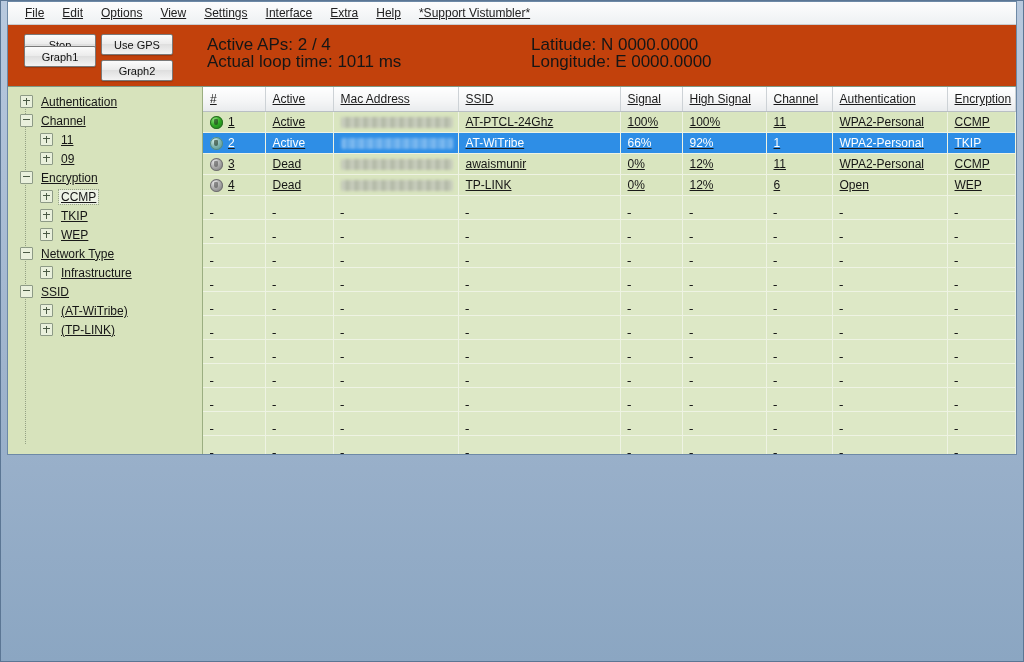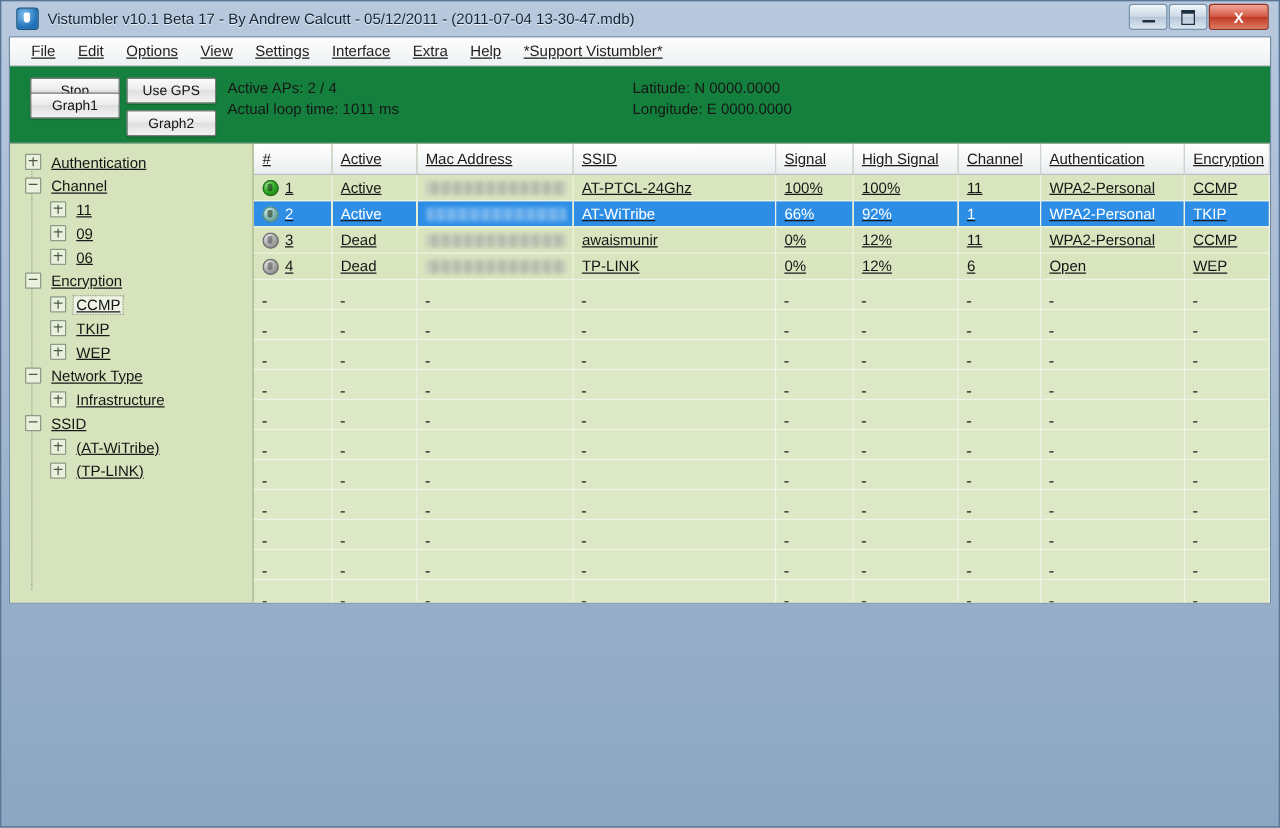--- a/index.html
+++ b/index.html
@@ -113,21 +113,21 @@
     padding: 3px 9px;
     font-size: 12px;
     color: #222;
     white-space: nowrap;
     cursor: default;
   }
 
   
   .toolbar {
     height: 61px;
-    background: #15803d;
+    background: #c2410c;
     border-bottom: 1px solid #7e9a86;
     position: relative;
     flex: none;
   }
   .tb-btn {
     position: absolute;
     height: 19px;
     border: 1px solid #7a7a7a;
     border-radius: 2px;
     background: linear-gradient(180deg,#fbfbfb,#ececec 45%, #dfdfdf 50%, #f3f3f3);
@@ -138,23 +138,24 @@
     justify-content: center;
     box-shadow: 0 1px 1px rgba(0,0,0,0.18);
     cursor: default;
   }
   #btn-stop   { left: 16px;  top: 9px;  width: 70px; }
   #btn-gps    { left: 93px;  top: 9px;  width: 70px; }
   #btn-graph1 { left: 16px;  top: 21px; width: 70px; }
   #btn-graph2 { left: 93px;  top: 35px; width: 70px; }
   .tb-stat {
     position: absolute;
-    font-size: 12px;
+    font-size: 17px;
     color: #161616;
     white-space: nowrap;
+    margin-left: 25px;
   }
   #stat-aps  { left: 174px; top: 10px; }
   #stat-loop { left: 174px; top: 27px; }
   #stat-lat  { left: 498px; top: 10px; }
   #stat-lon  { left: 498px; top: 27px; }
 
   
   .body-split {
     flex: 1 1 auto;
     display: flex;
@@ -305,33 +306,20 @@
   }
   tr.selected .mac-blur {
     background: repeating-linear-gradient(90deg,#5ba6ea 0px,#8cc2f2 3px,#4f9ee6 6px,#7ab8ef 9px);
   }
 </style>
 </head>
 <body>
 
 <div class="window">
 
-  <div class="titlebar">
-    <div class="app-icon"></div>
-    <div class="title-text">Vistumbler v10.1 Beta 17 - By Andrew Calcutt - 05/12/2011 - (2011-07-04 13-30-47.mdb)</div>
-    <div class="win-buttons">
-      <div class="win-btn">
-        <span class="glyph-min"></span>
-      </div>
-      <div class="win-btn">
-        <span class="glyph-max"></span>
-      </div>
-      <div class="win-btn close">X</div>
-    </div>
-  </div>
 
   <div class="client">
 
     <div class="menubar">
       <div class="menu-item">File</div>
       <div class="menu-item">Edit</div>
       <div class="menu-item">Options</div>
       <div class="menu-item">View</div>
       <div class="menu-item">Settings</div>
       <div class="menu-item">Interface</div>
@@ -364,24 +352,20 @@
               <span class="expander minus"></span>
               <span class="tree-label">Channel</span>
             </div>
             <div class="tree-row lvl1">
               <span class="expander plus"></span>
               <span class="tree-label">11</span>
             </div>
             <div class="tree-row lvl1">
               <span class="expander plus"></span>
               <span class="tree-label">09</span>
-            </div>
-            <div class="tree-row lvl1">
-              <span class="expander plus"></span>
-              <span class="tree-label">06</span>
             </div>
             <div class="tree-row lvl0">
               <span class="expander minus"></span>
               <span class="tree-label">Encryption</span>
             </div>
             <div class="tree-row lvl1 selected">
               <span class="expander plus"></span>
               <span class="tree-label">CCMP</span>
             </div>
             <div class="tree-row lvl1">

